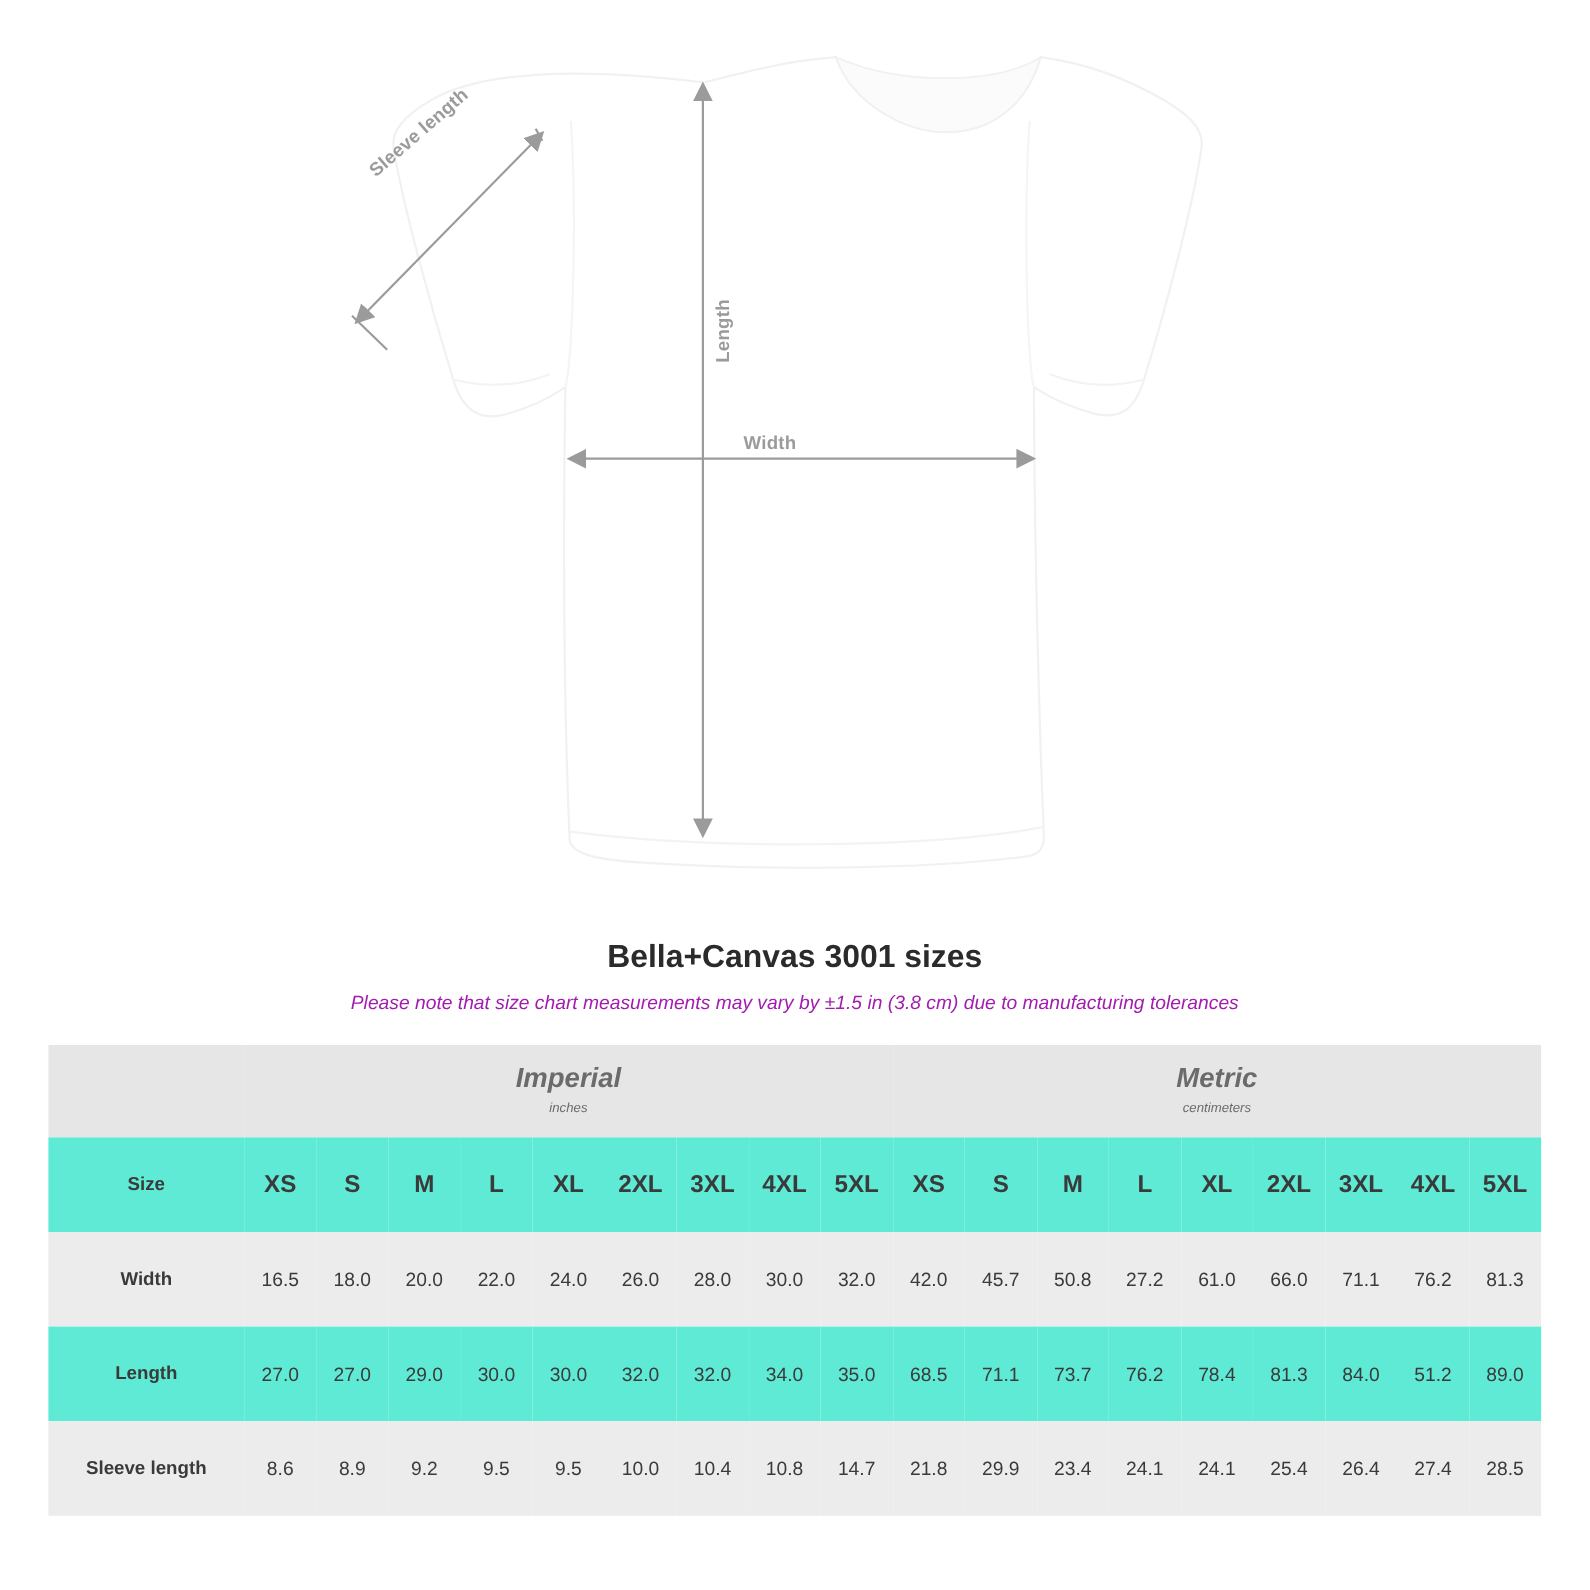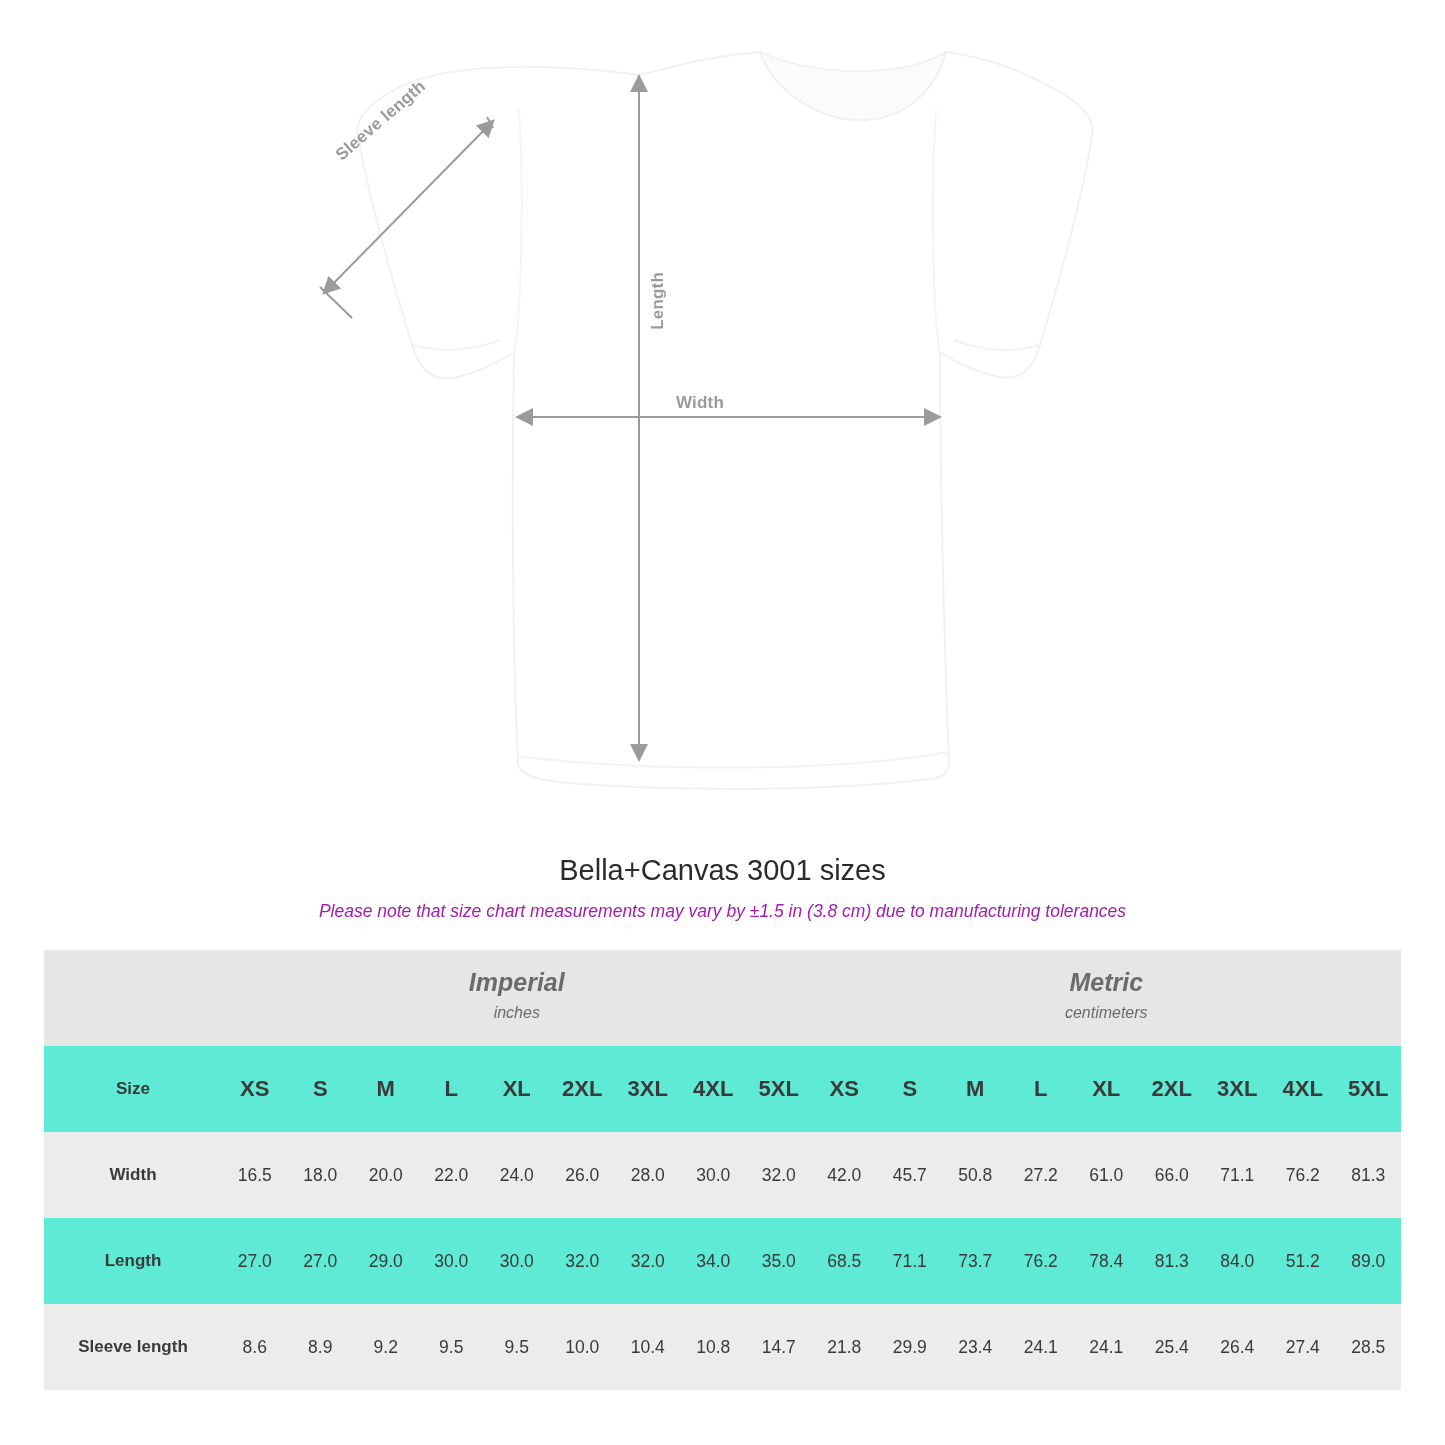--- a/index.html
+++ b/index.html
@@ -56,21 +56,21 @@
     transform-origin: left top;
   }
 
   
   .headings {
     text-align: center;
     margin-top: 24px;
   }
   .title {
     font-size: 29px;
-    font-weight: normal;
+    font-weight: bold;
     color: #2b2b2b;
     margin: 0 0 14px 0;
   }
   .subtitle {
     font-size: 17.5px;
     font-style: italic;
     color: #a21caf;
     margin: 0;
   }
 
@@ -86,31 +86,31 @@
     table-layout: fixed;
   }
   table.size-chart td, table.size-chart th {
     text-align: center;
     vertical-align: middle;
   }
   .band {
     background: #e6e6e6;
   }
   .unit-head {
-    height: 96px;
+    height: 84px;
   }
   .unit-title {
     font-size: 25px;
     font-style: italic;
     font-weight: bold;
     color: #6b6b6b;
     line-height: 1.25;
   }
   .unit-sub {
-    font-size: 16px;
+    font-size: 12px;
     font-style: italic;
     color: #6b6b6b;
     line-height: 1.9;
   }
   .row-head {
     font-size: 17px;
     font-weight: bold;
     color: #3a3a3a;
   }
   .col-head {

